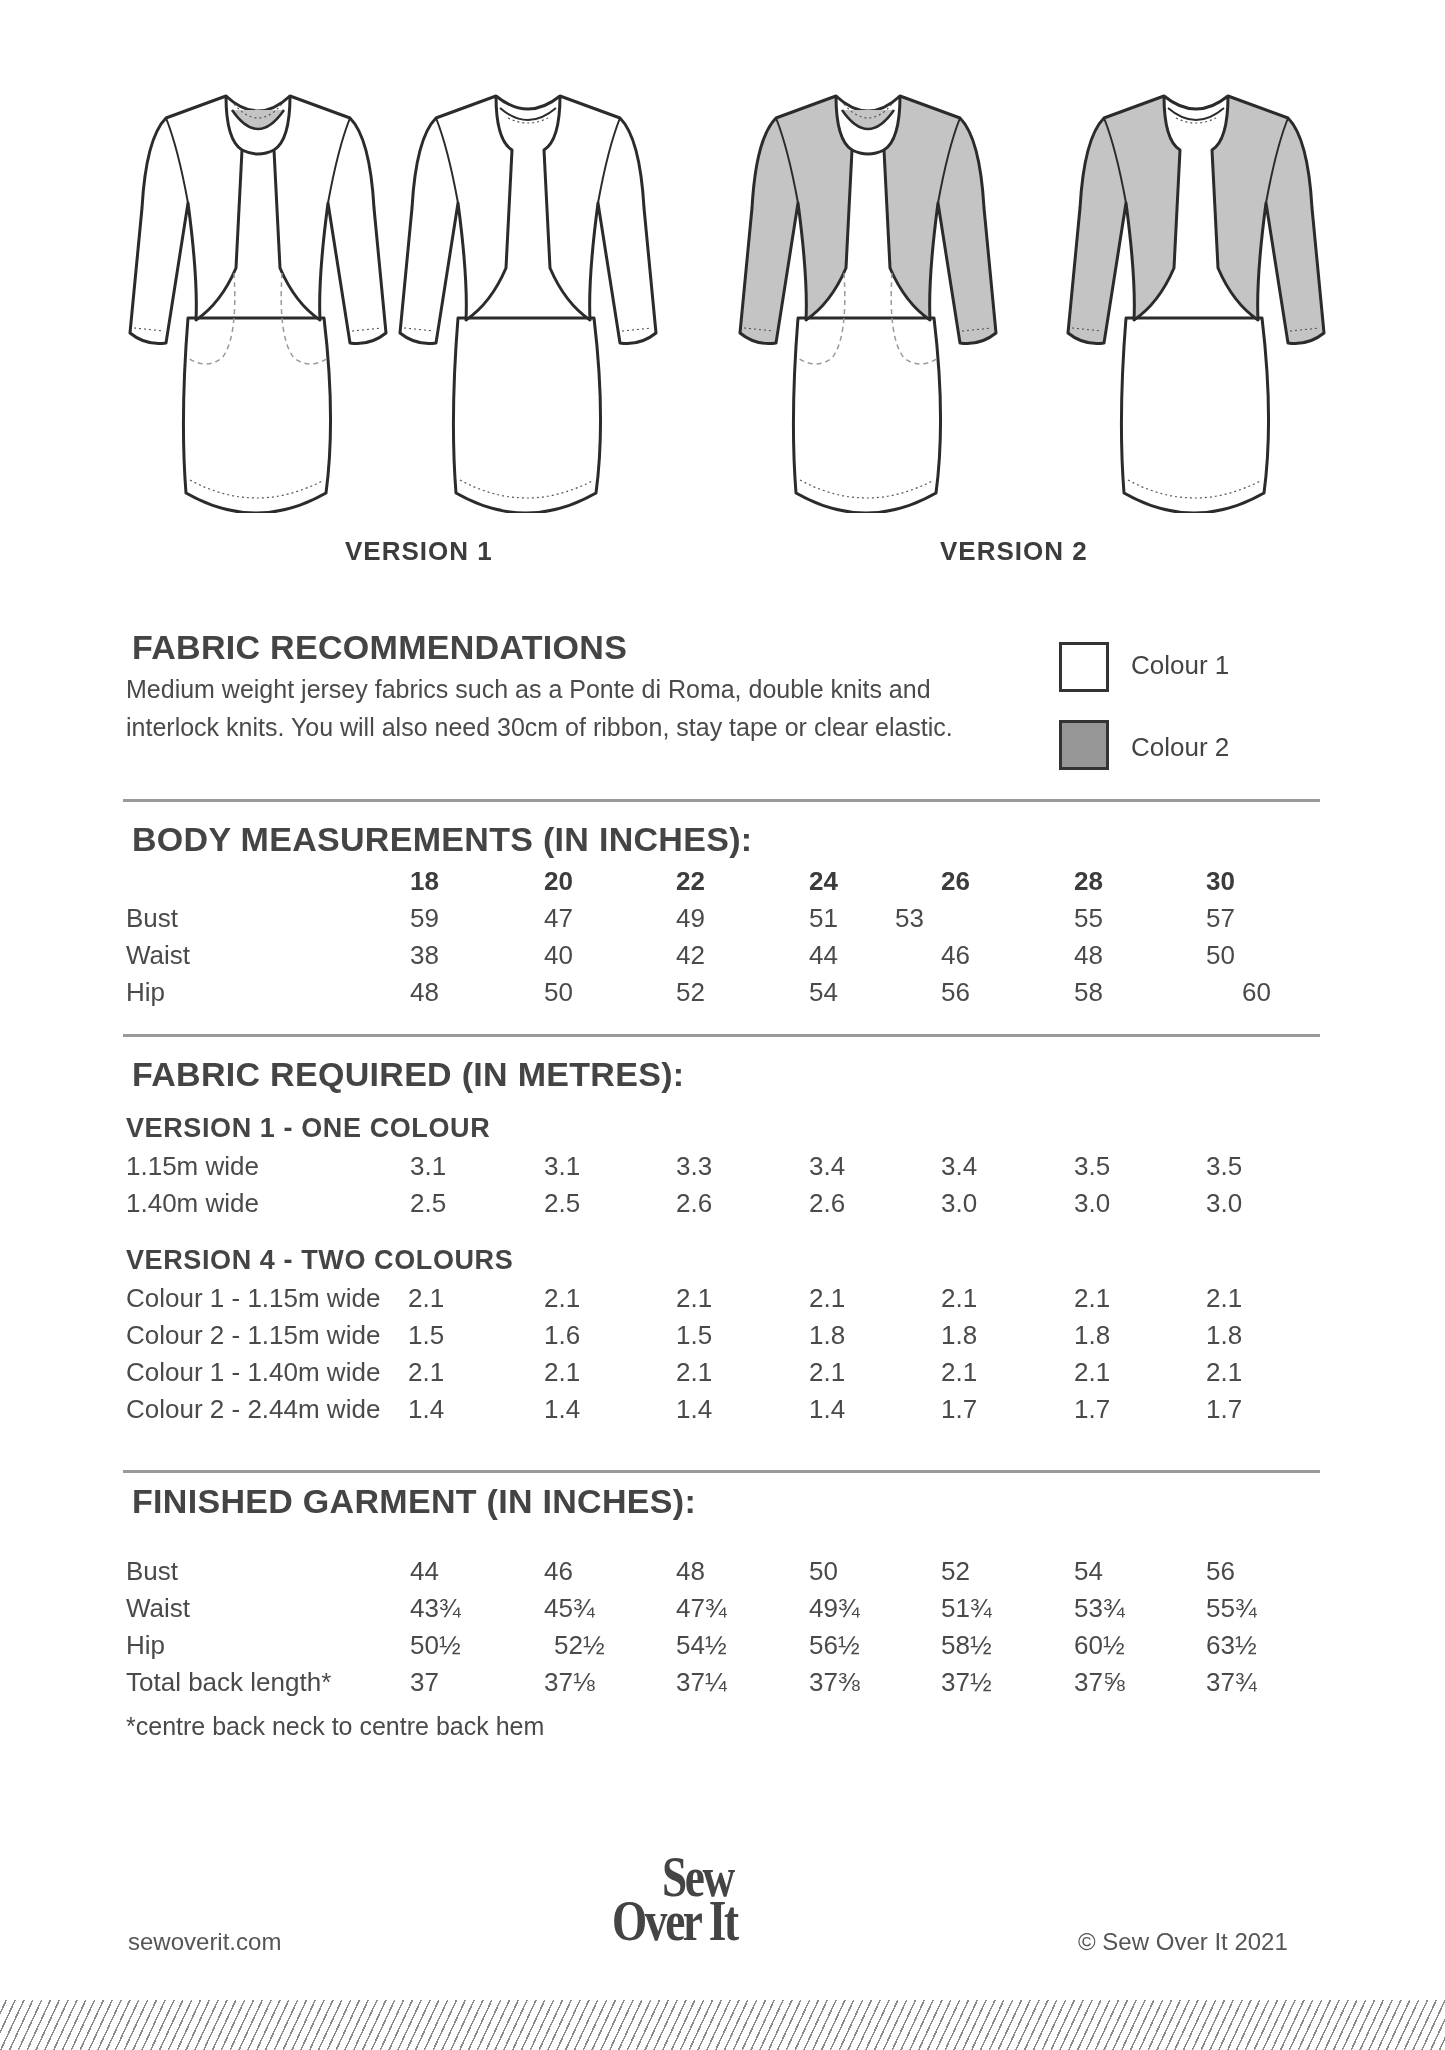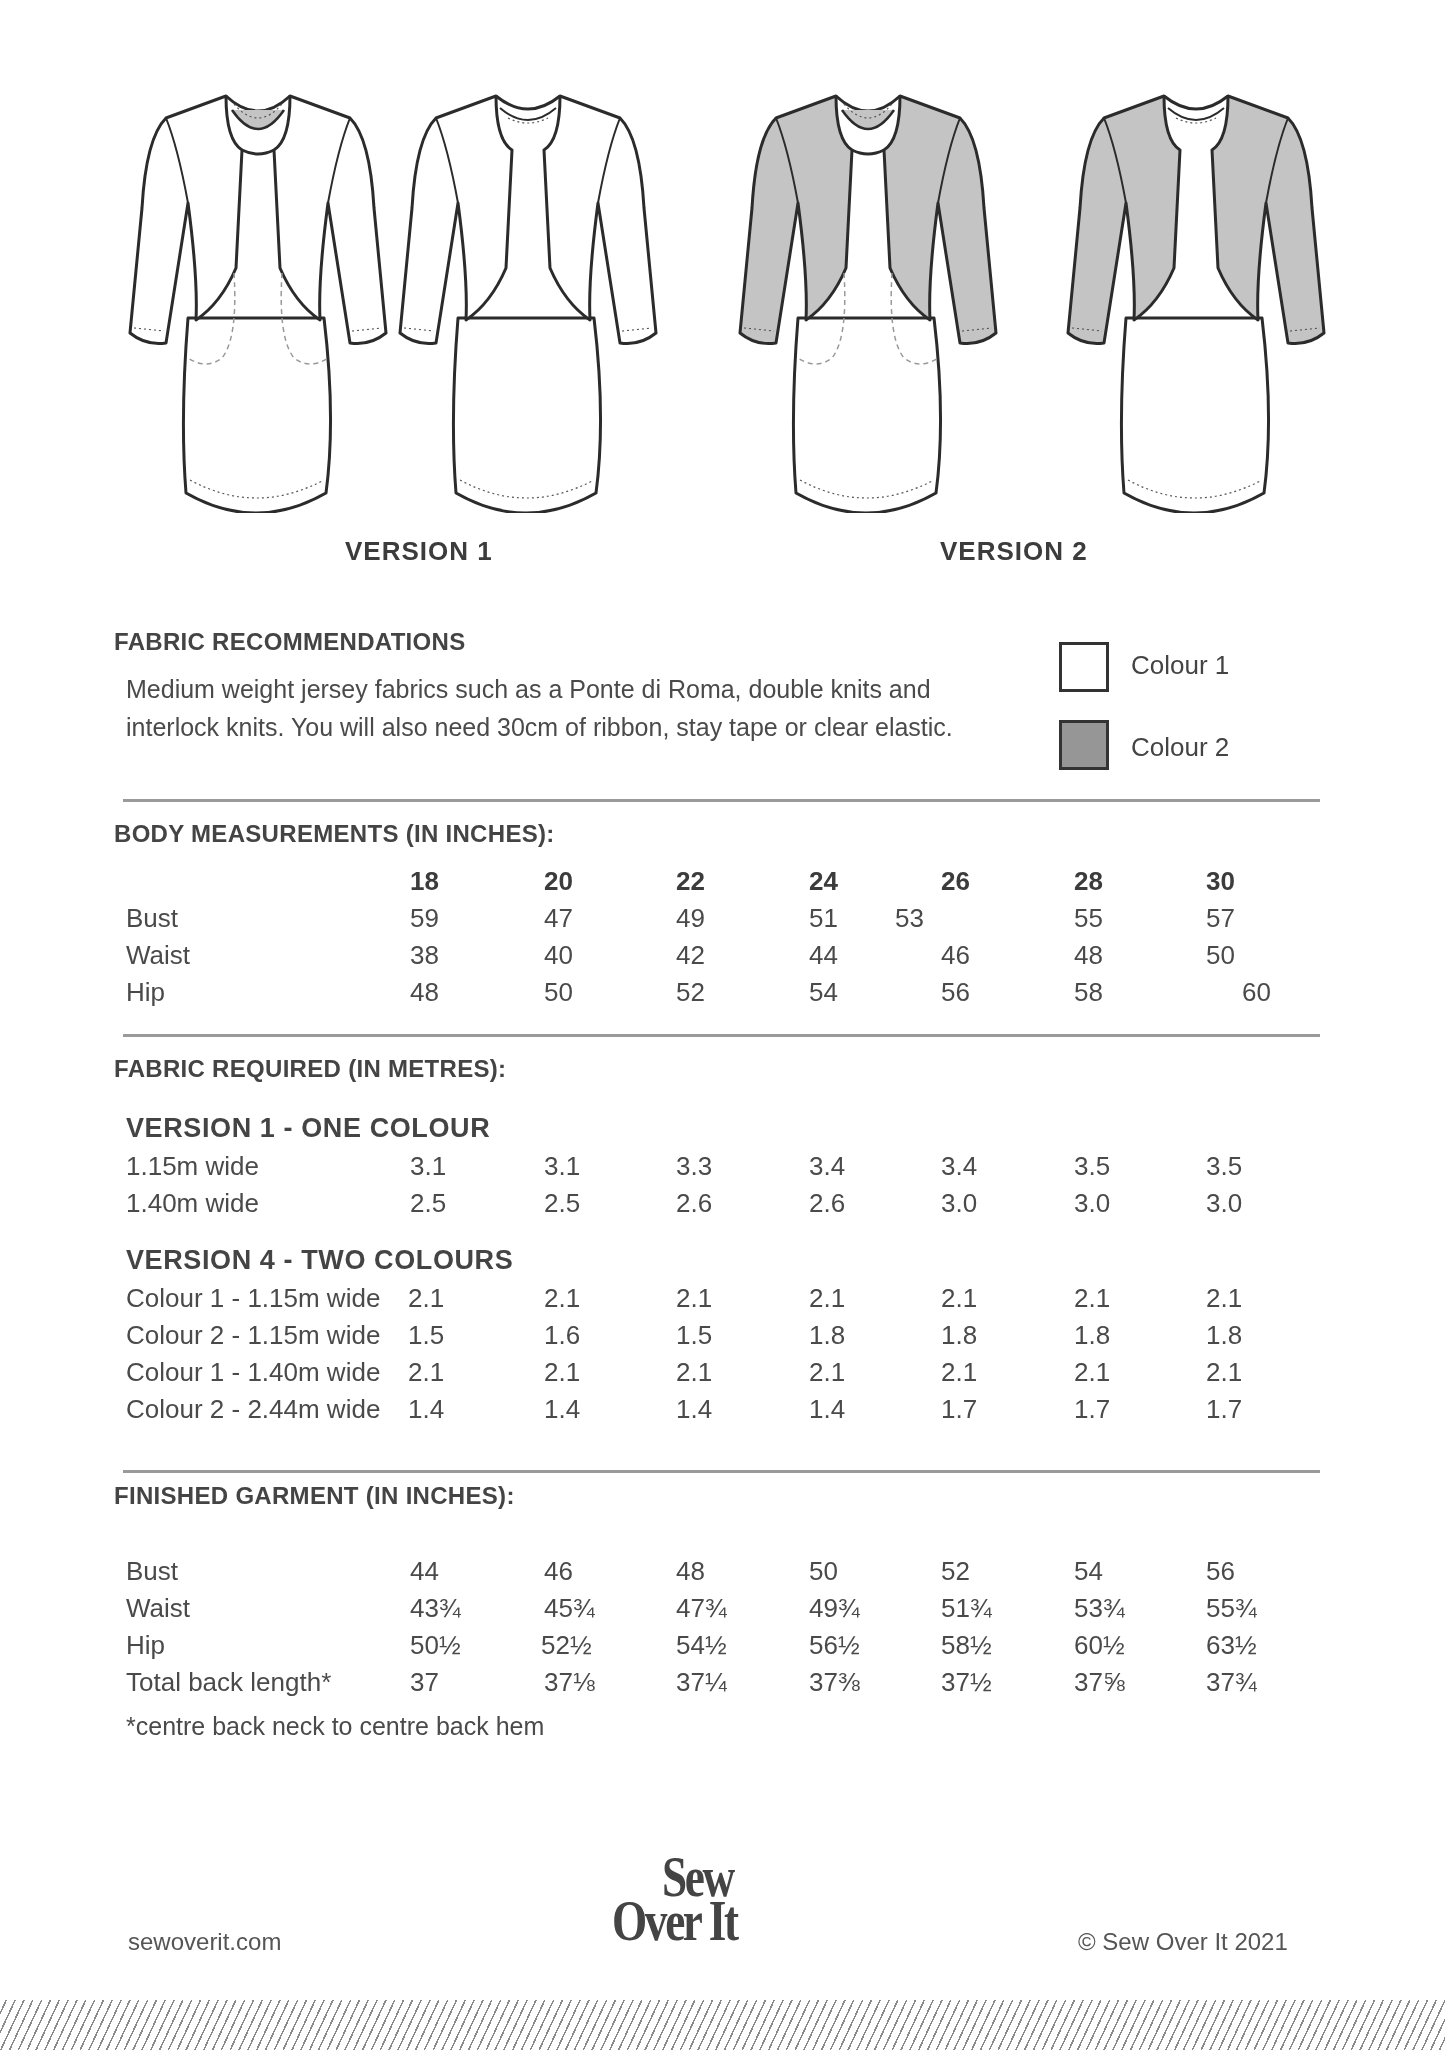--- a/index.html
+++ b/index.html
@@ -2,21 +2,21 @@
 <html><head>
 <meta charset="utf-8">
 <style>
   html, body { margin: 0; padding: 0; background: #ffffff; }
   body { width: 1445px; height: 2050px; position: relative; overflow: hidden;
          font-family: "Liberation Sans", "DejaVu Sans", sans-serif; color: #3f3f3f; }
   .drawing { position: absolute; top: 88px; }
   .drawing svg { display: block; }
   .version-label { position: absolute; top: 536px; font-weight: bold; font-size: 26px;
                    letter-spacing: 1px; color: #3c3c3c; }
-  .h1 { position: absolute; left: 114px; font-weight: bold; font-size: 24px; color: #444; letter-spacing: 0.3px; }
+  .h1 { position: absolute; left: 132px; font-weight: bold; font-size: 34px; color: #444; letter-spacing: 0.3px; }
   .h2 { position: absolute; left: 126px; font-weight: bold; font-size: 27px; color: #444; letter-spacing: 0.6px; }
   .body-text { position: absolute; left: 126px; font-size: 25px; color: #4a4a4a; line-height: 38px; font-weight: 300; }
   .divider { position: absolute; left: 123px; width: 1197px; height: 3px; background: #9a9a9a; }
   .swatch { position: absolute; left: 1059px; width: 50px; height: 50px; border: 3px solid #333; box-sizing: border-box; }
   .swatch-label { position: absolute; left: 1131px; font-size: 26px; color: #444; }
   .row { position: absolute; left: 126px; height: 37px; width: 1200px; font-size: 26px; color: #4a4a4a; }
   .row .lbl { position: absolute; left: 0; top: 0; white-space: nowrap; }
   .row .cell { position: absolute; top: 0; white-space: nowrap; }
   .row.head { font-weight: bold; color: #3c3c3c; }
   .footnote { position: absolute; left: 126px; font-size: 25px; color: #4a4a4a; }
@@ -284,21 +284,21 @@
     <span class="cell" style="left:418px;">45¾</span>
     <span class="cell" style="left:550px;">47¾</span>
     <span class="cell" style="left:683px;">49¾</span>
     <span class="cell" style="left:815px;">51¾</span>
     <span class="cell" style="left:948px;">53¾</span>
     <span class="cell" style="left:1080px;">55¾</span>
   </div>
   <div class="row" style="top:1630px;">
     <span class="lbl">Hip</span>
     <span class="cell" style="left:284px;">50½</span>
-    <span class="cell" style="left:415px;">52½</span>
+    <span class="cell" style="left:428px;">52½</span>
     <span class="cell" style="left:550px;">54½</span>
     <span class="cell" style="left:683px;">56½</span>
     <span class="cell" style="left:815px;text-align:center;">58½</span>
     <span class="cell" style="left:948px;">60½</span>
     <span class="cell" style="left:1080px;">63½</span>
   </div>
   <div class="row" style="top:1667px;">
     <span class="lbl">Total back length*</span>
     <span class="cell" style="left:284px;">37</span>
     <span class="cell" style="left:418px;">37⅛</span>

